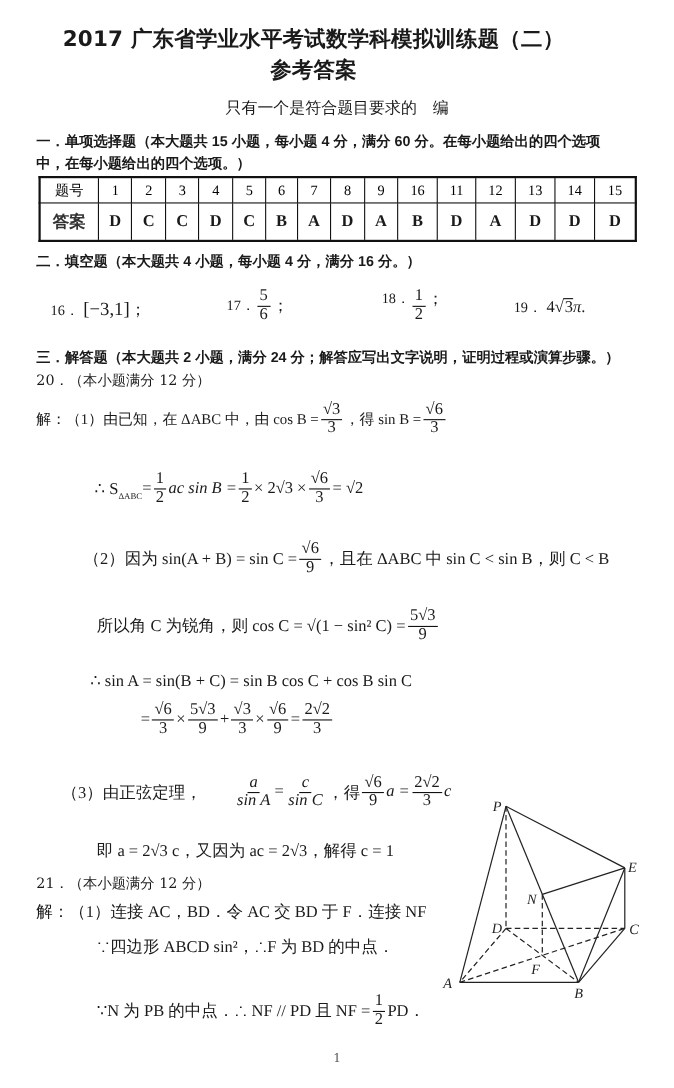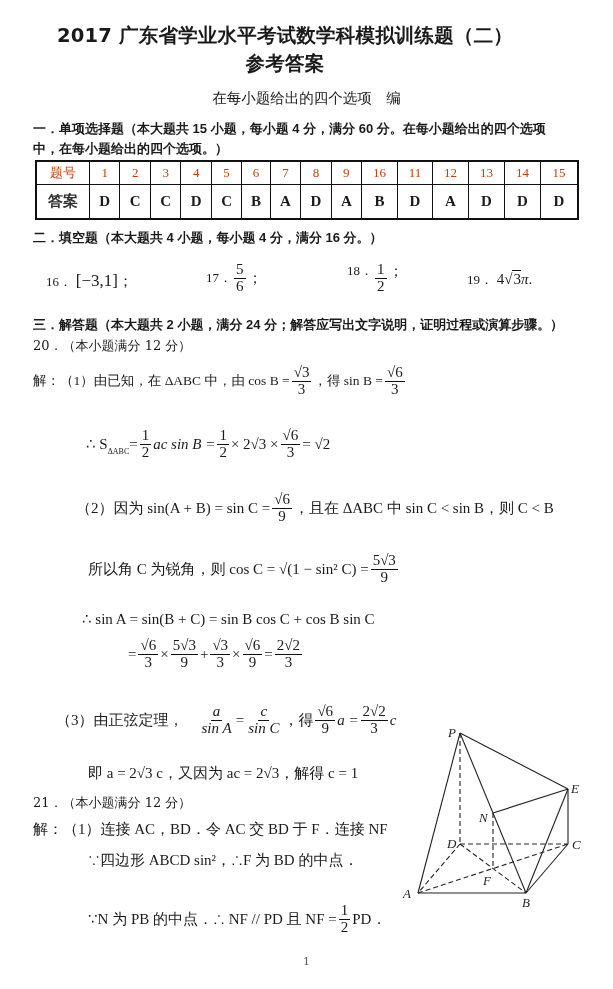--- a/index.html
+++ b/index.html
@@ -7,34 +7,34 @@
          font-family:"DejaVu Serif","Liberation Serif",serif; color:#1a1a1a; }
   .abs { position:absolute; white-space:nowrap; }
   .title { font-family:"DejaVu Sans","Liberation Sans",sans-serif; font-weight:bold; font-size:19.5px; left:0; width:570px; text-align:center; letter-spacing:0.2px; }
   .subtitle { font-family:"DejaVu Sans","Liberation Sans",sans-serif; font-size:14.5px; left:0; width:613px; text-align:center; }
   .sec { font-family:Liberation Sans, sans-serif; font-weight:bold; font-size:13px; }
   .body { font-size:13px; }
   .m { font-family:"Liberation Serif","DejaVu Serif",serif; font-size:15px; }
   .i { font-style:italic; }
   table.ans { position:absolute; left:35px; top:160px; width:544px; border-collapse:collapse; border:2px solid #111; }
   table.ans td { border:1px solid #111; text-align:center; font-family:"Liberation Serif",serif; font-size:13px; padding:0; }
-  table.ans tr.h td { height:22px; color:#c2410c;margin-left:36px; }
+  table.ans tr.h td { height:22px; color:#000000;margin-left:36px; }
   table.ans tr.a td { height:33px; font-weight:bold; font-size:15px; }
   table.ans td.lbl { width:52px; font-family:"DejaVu Sans",sans-serif; font-weight:normal; font-size:13px; color:#333; }
   .frac { display:inline-flex; flex-direction:column; align-items:center; vertical-align:middle; line-height:1.05; margin:0 2px; }
   .frac .n { border-bottom:1px solid #111; padding:0 2px; }
   .frac .d { padding:0 2px; }
   .sq { border-top:1px solid #111; padding-left:1px; }
 </style>
 </head>
 <body>
 
 <div class="abs title" style="top:22px;">2017 广东省学业水平考试数学科模拟训练题（二）</div>
 <div class="abs title" style="top:50px;">参考答案</div>
-<div class="abs subtitle" style="top:89px;">在每小题给出的四个选项　编</div>
+<div class="abs subtitle" style="top:89px;">只有一个是符合题目要求的　编</div>
 
 <div class="abs sec" style="left:33px; top:120px;">一．单项选择题（本大题共 15 小题，每小题 4 分，满分 60 分。在每小题给出的四个选项</div>
 <div class="abs sec" style="left:33px; top:140px;">中，在每小题给出的四个选项。）</div>
 
 <table class="ans">
   <tbody>
       <tr class="h">
     <td class="lbl">题号</td>
     <td>1</td>
     <td>2</td>
@@ -174,21 +174,21 @@
       <span class="n">√6</span>
       <span class="d">9</span>
     </span>=
   <span class="frac">
       <span class="n">2√2</span>
       <span class="d">3</span>
     </span>
 </div>
 
 <div class="abs m" style="left:56px; top:704px; display:flex; align-items:center;">
-  <span style="margin-right:14px;">（3）由正弦定理，</span>
+  <span style="margin-right:28px;">（3）由正弦定理，</span>
   <span class="frac i">
       <span class="n">a</span>
       <span class="d">sin A</span>
     </span>=
   <span class="frac i">
       <span class="n">c</span>
       <span class="d">sin C</span>
     </span>
   <span>，得</span>
   <span class="frac">

